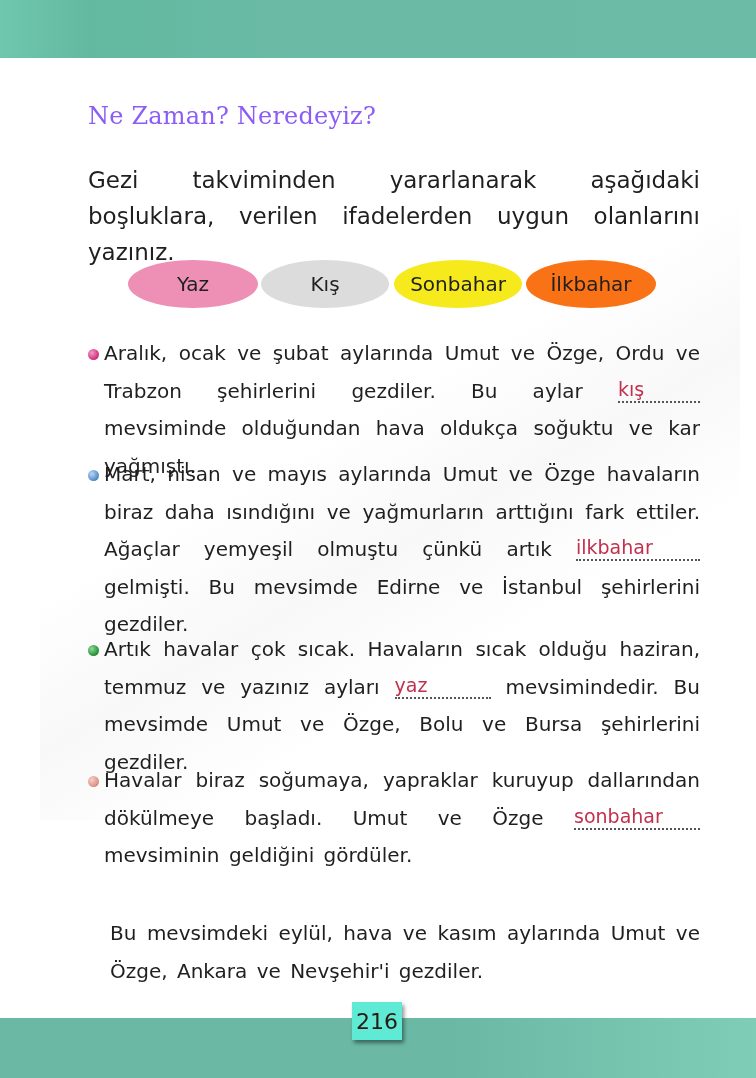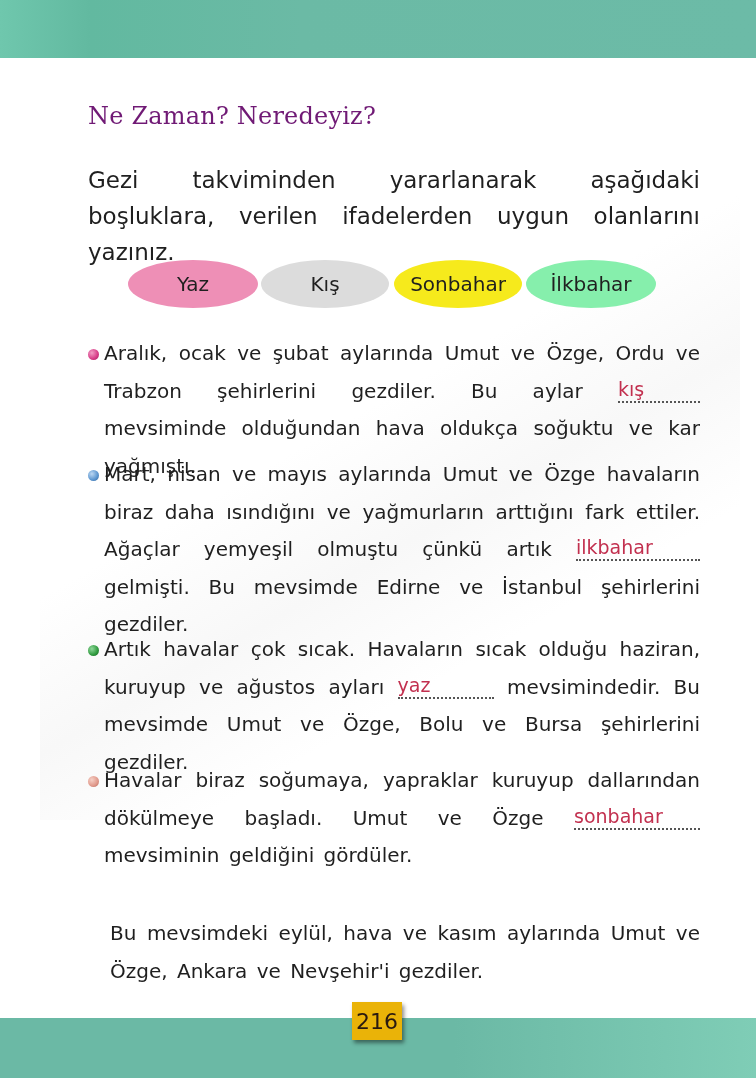--- a/index.html
+++ b/index.html
@@ -18,39 +18,39 @@
     background: linear-gradient(90deg, #6bb9a5 0%, #6bb9a5 60%, #7fcdb6 100%);
   }
   .watermark {
     position: absolute; left: 40px; top: 180px; width: 700px; height: 640px;
     background: linear-gradient(150deg, rgba(240,240,240,0) 40%, rgba(235,235,235,0.35) 55%, rgba(240,240,240,0) 70%);
     pointer-events: none;
   }
   .title {
     position: absolute; left: 88px; top: 102px;
     font-family: "DejaVu Serif", serif;
-    font-size: 24px; color: #701a75; letter-spacing: 0.2px;
+    font-size: 24px; color: #8b5cf6; letter-spacing: 0.2px;
   }
   .intro {
     position: absolute; left: 88px; top: 162px; width: 612px;
     font-size: 23px; line-height: 36px; text-align: justify;
     word-spacing: 3px;
   }
   .choices {
     position: absolute; left: 128px; top: 260px; height: 48px; width: 540px;
   }
   .chip {
     position: absolute; top: 0; height: 48px; border-radius: 50%;
     display: flex; align-items: center; justify-content: center;
     font-size: 20px; color: #1f1f1f;
   }
   .chip.yaz { left: 0; width: 130px; background: #ee8fb6; }
   .chip.kis { left: 133px; width: 128px; background: #dcdcdc; }
   .chip.sonbahar { left: 266px; width: 128px; background: #f6ea1c; }
-  .chip.ilkbahar { left: 398px; width: 130px; background: #86efac; }
+  .chip.ilkbahar { left: 398px; width: 130px; background: #f97316; }
   .item {
     position: absolute; left: 88px; width: 612px;
   }
   .bullet {
     position: absolute; left: 0; top: 14px; width: 11px; height: 11px; border-radius: 50%;
   }
   .item-text {
     margin-left: 16px; font-size: 20px; line-height: 37.5px;
     text-align: justify; text-align-last: left; word-spacing: 3px;
   }
@@ -62,21 +62,21 @@
   .blank .answer {
     color: #c2304f; font-size: 19px; position: relative; top: -2px;
   }
   .para-extra {
     position: absolute; left: 110px; top: 915px; width: 590px;
     font-size: 20px; line-height: 37.5px; text-align: justify; text-align-last: left;
     word-spacing: 3px;
   }
   .page-badge {
     position: absolute; left: 352px; top: 1002px; width: 50px; height: 38px;
-    background: #eab308; box-shadow: 2px 3px 4px rgba(0,0,0,0.45);
+    background: #5eead4; box-shadow: 2px 3px 4px rgba(0,0,0,0.45);
     display: flex; align-items: center; justify-content: center;
     font-size: 22px; color: #2a1a10;
   }
 </style>
 </head>
 <body>
 
 <div class="top-band"></div>
 <div class="watermark"></div>
 
@@ -96,21 +96,21 @@
   <div class="item-text"><span>Aralık, ocak ve şubat aylarında Umut ve Özge, Ordu ve Trabzon şehirlerini gezdiler. Bu aylar </span><span class="blank" style="width:82px;"><span class="answer">kış</span></span><span> mevsiminde olduğundan hava oldukça soğuktu ve kar yağmıştı.</span></div>
 </div>
 
 <div class="item" style="top:456px;">
   <span class="bullet" style="background: radial-gradient(circle at 35% 35%, #bcd8f3, #5b95cf 60%, #2f5f94);"></span>
   <div class="item-text"><span>Mart, nisan ve mayıs aylarında Umut ve Özge havaların biraz daha ısındığını ve yağmurların arttığını fark ettiler. Ağaçlar yemyeşil olmuştu çünkü artık </span><span class="blank" style="width:124px;"><span class="answer">ilkbahar</span></span><span> gelmişti. Bu mevsimde Edirne ve İstanbul şehirlerini gezdiler.</span></div>
 </div>
 
 <div class="item" style="top:631px;">
   <span class="bullet" style="background: radial-gradient(circle at 35% 35%, #8fd89a, #2f9a3e 60%, #1a5e24);"></span>
-  <div class="item-text"><span>Artık havalar çok sıcak. Havaların sıcak olduğu haziran, kuruyup ve ağustos ayları </span><span class="blank" style="width:96px;"><span class="answer">yaz</span></span><span> mevsimindedir. Bu mevsimde Umut ve Özge, Bolu ve Bursa şehirlerini gezdiler.</span></div>
+  <div class="item-text"><span>Artık havalar çok sıcak. Havaların sıcak olduğu haziran, temmuz ve yazınız ayları </span><span class="blank" style="width:96px;"><span class="answer">yaz</span></span><span> mevsimindedir. Bu mevsimde Umut ve Özge, Bolu ve Bursa şehirlerini gezdiler.</span></div>
 </div>
 
 <div class="item" style="top:762px;">
   <span class="bullet" style="background: radial-gradient(circle at 35% 35%, #f6d0c6, #e0988a 60%, #b06456);"></span>
   <div class="item-text"><span>Havalar biraz soğumaya, yapraklar kuruyup dallarından dökülmeye başladı. Umut ve Özge </span><span class="blank" style="width:126px;"><span class="answer">sonbahar</span></span><span> mevsiminin geldiğini gördüler.</span></div>
 </div>
 
 <div class="para-extra">Bu mevsimdeki eylül, hava ve kasım aylarında Umut ve Özge, Ankara ve Nevşehir'i gezdiler.</div>
 
 <div class="bottom-band"></div>

